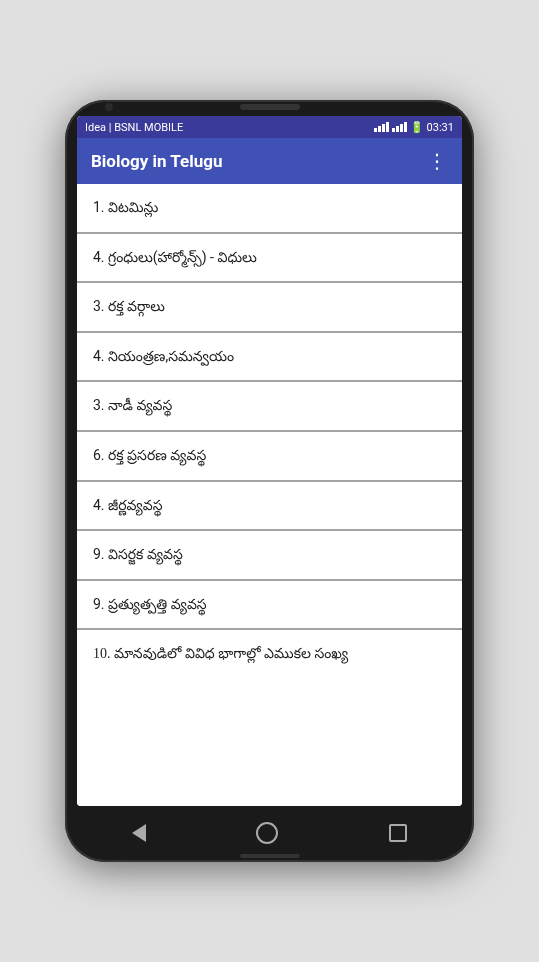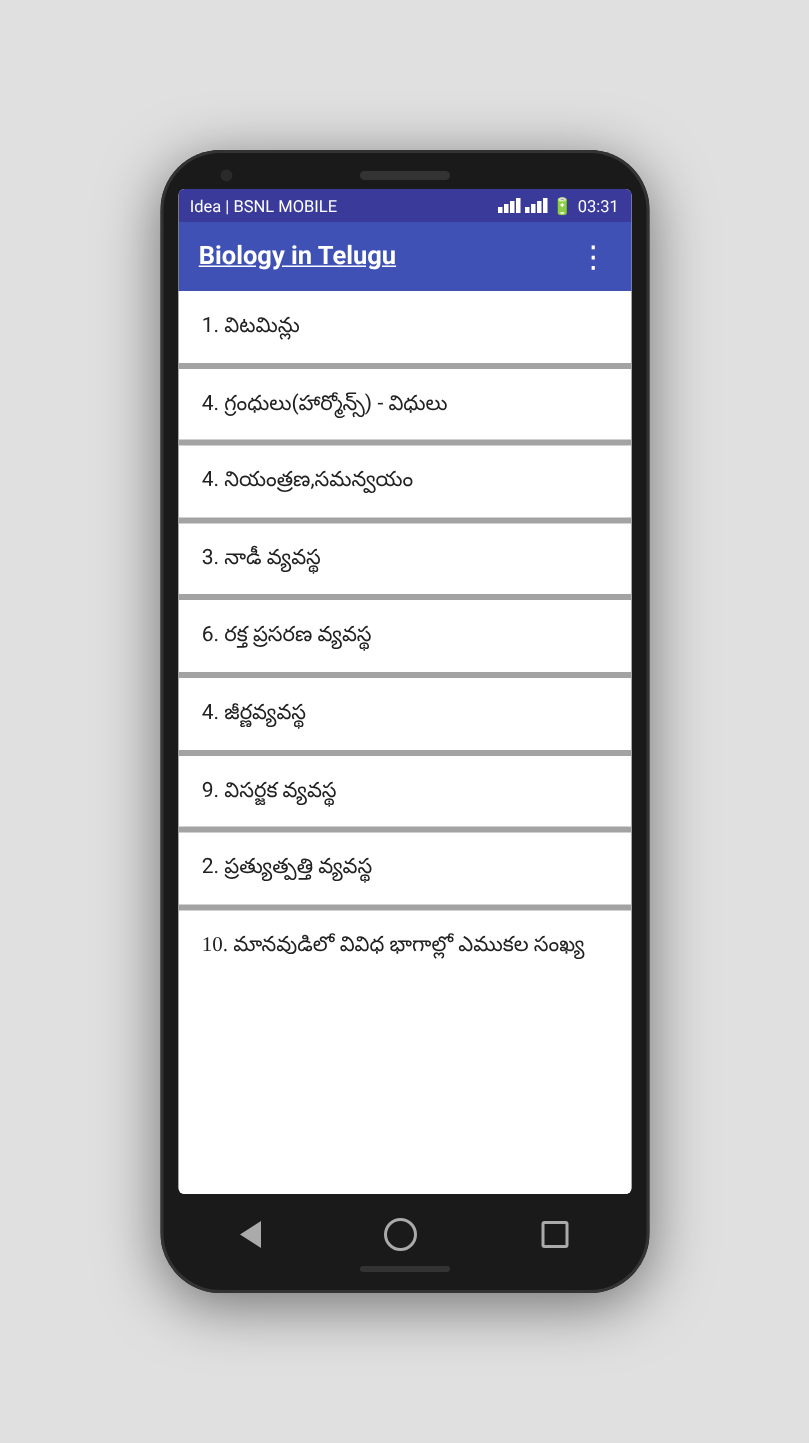--- a/index.html
+++ b/index.html
@@ -7,25 +7,25 @@
     body {
       background: #e0e0e0;
       display: flex;
       justify-content: center;
       align-items: center;
       min-height: 100vh;
       font-family: 'Roboto', Arial, sans-serif;
     }
 
     .phone-outer {
-      width: 326px;
+      width: 409px;
       height: 762px;
       background: #1a1a1a;
       border-radius: 40px;
-      padding: 14px 12px;
+      padding: 4px 12px;
       box-shadow: 0 8px 40px rgba(0,0,0,0.5), inset 0 0 0 2px #333;
       display: flex;
       flex-direction: column;
       align-items: center;
       position: relative;
     }
 
     .phone-top-bar {
       width: 100%;
       display: flex;
@@ -102,40 +102,39 @@
       display: flex;
       justify-content: space-between;
       align-items: center;
       min-height: 46px;
     }
 
     .app-title {
       font-size: 17px;
       font-weight: bold;
       color: #fff;
-      text-decoration: underline;
     }
 
     .more-icon {
       color: #fff;
       font-size: 20px;
       cursor: pointer;
       line-height: 1;
       letter-spacing: 1px;
     }
 
     .list-container {
       flex: 1;
       overflow-y: auto;
       background: #fff;
     }
 
     .list-item {
       padding: 14px 16px;
-      border-bottom: 4px solid #a3a3a3;
+      border-bottom: 2px solid #a3a3a3;
       font-size: 14px;
       color: #212121;
       line-height: 1.4;
     }
 
     .list-item:last-child {
       border-bottom: none;
       font-family: Liberation Serif, serif;
     }
 
@@ -210,26 +209,27 @@
     </div>
 
     <div class="app-bar">
       <span class="app-title">Biology in Telugu</span>
       <div class="more-icon">⋮</div>
     </div>
 
     <div class="list-container">
     <div class="list-item">1. విటమిన్లు</div>
         <div class="list-item">4. గ్రంధులు(హార్మోన్స్) - విధులు</div>
+        <div class="list-item">3. రక్త వర్గాలు</div>
         <div class="list-item">4. నియంత్రణ,సమన్వయం</div>
         <div class="list-item">3. నాడీ వ్యవస్థ</div>
         <div class="list-item">6. రక్త ప్రసరణ వ్యవస్థ</div>
         <div class="list-item">4. జీర్ణవ్యవస్థ</div>
         <div class="list-item">9. విసర్జక వ్యవస్థ</div>
-        <div class="list-item">2. ప్రత్యుత్పత్తి వ్యవస్థ</div>
+        <div class="list-item">9. ప్రత్యుత్పత్తి వ్యవస్థ</div>
         <div class="list-item">10. మానవుడిలో వివిధ భాగాల్లో ఎముకల సంఖ్య</div>
       </div>
   </div>
 
   <div class="phone-bottom">
     <div class="nav-back"></div>
     <div class="nav-circle"></div>
     <div class="nav-square"></div>
   </div>
   <div class="bottom-line"></div>

